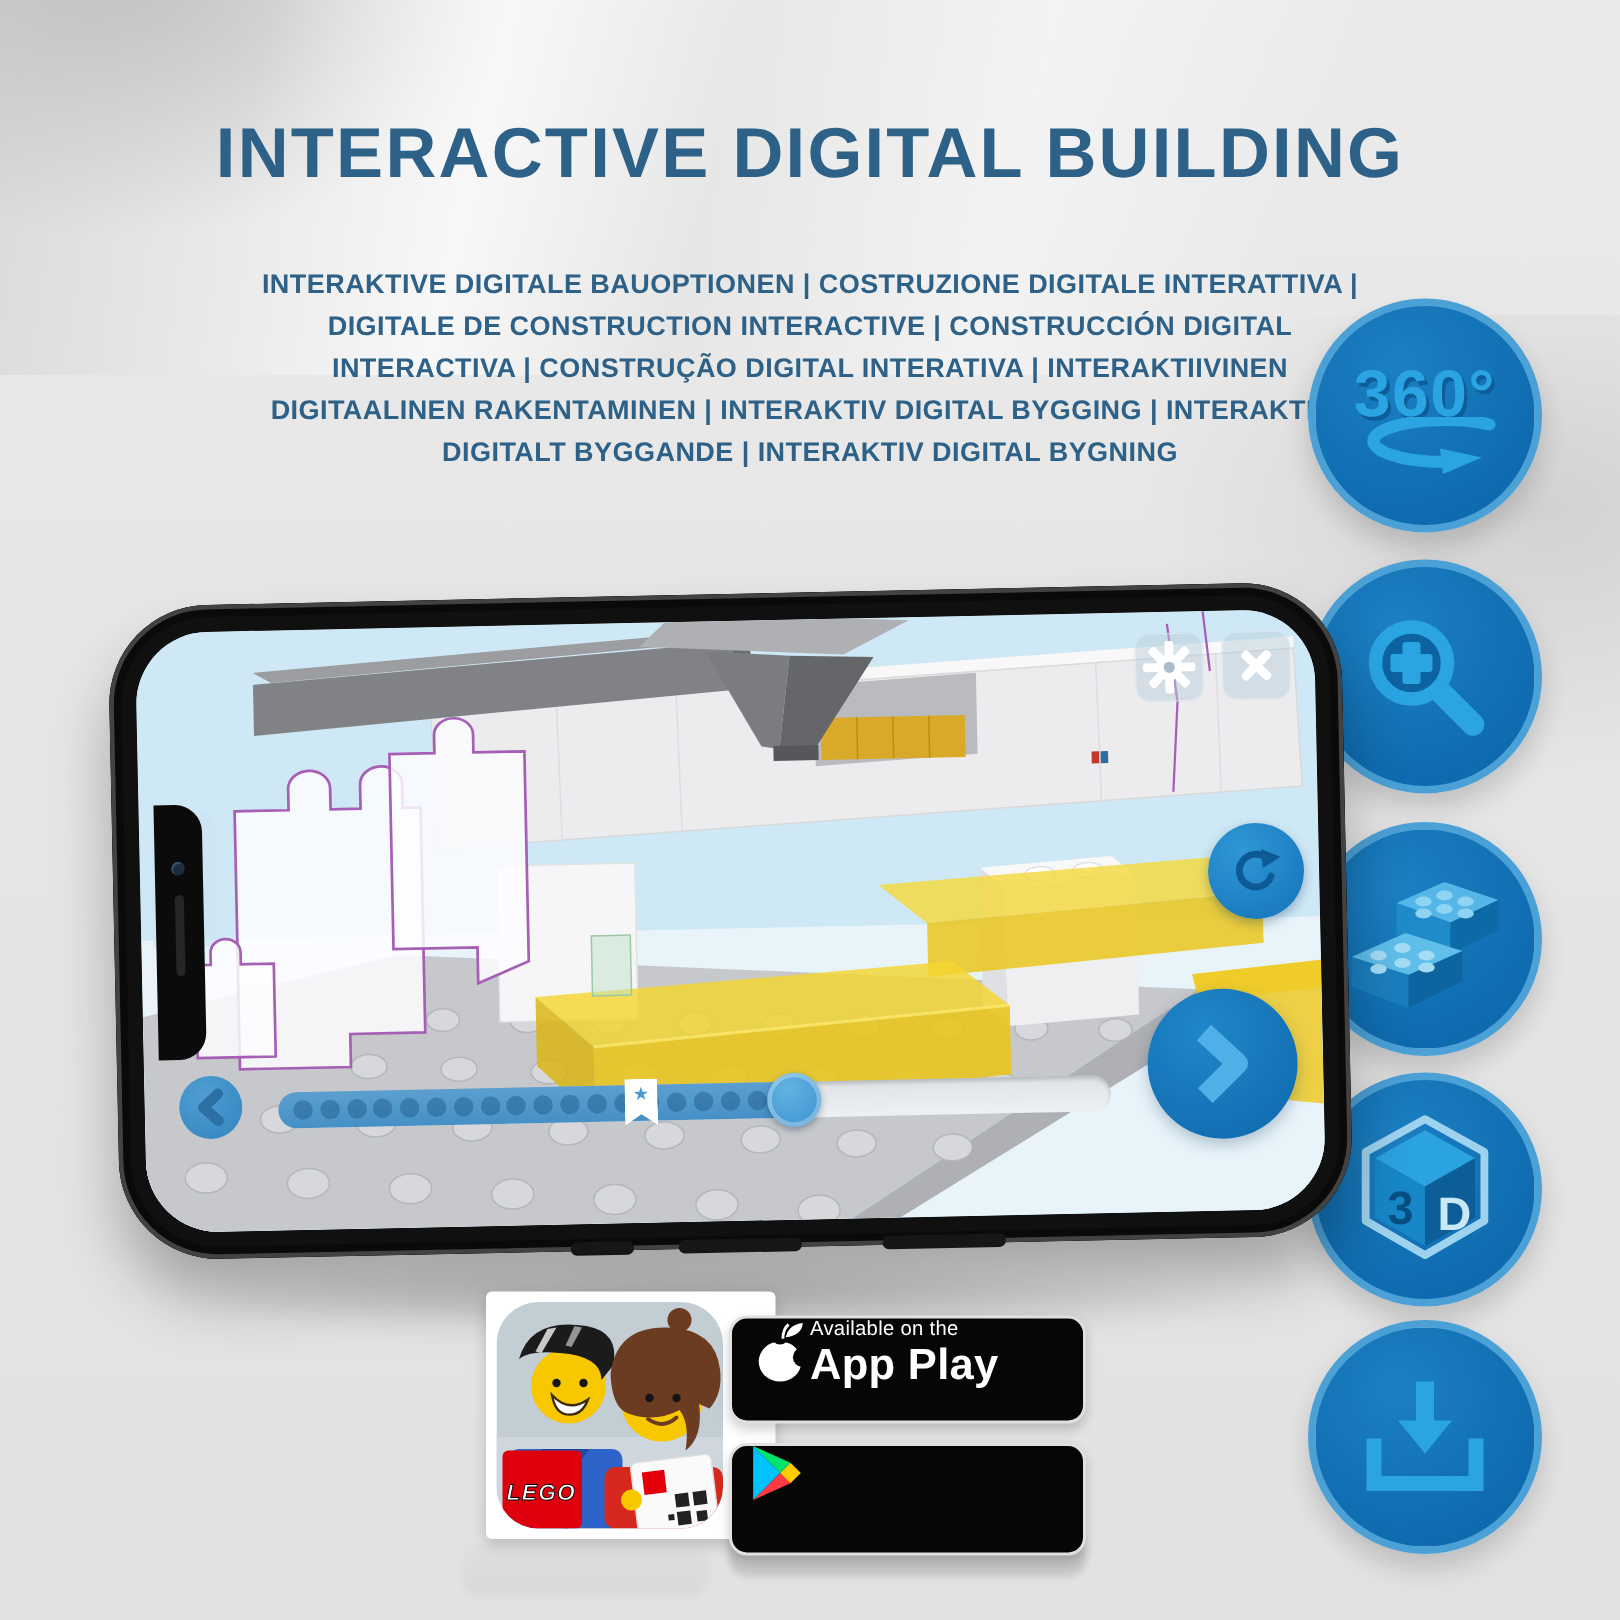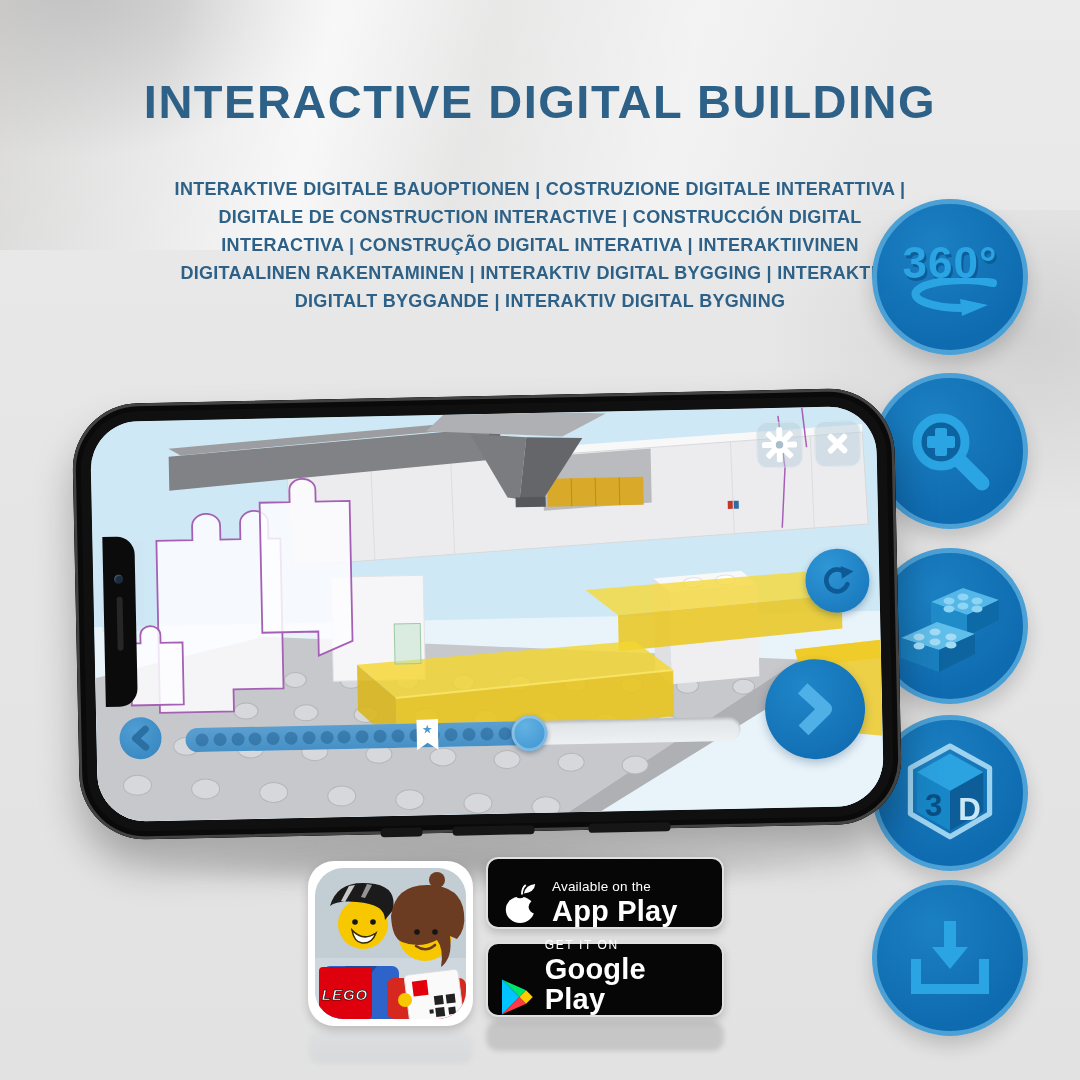--- a/index.html
+++ b/index.html
@@ -73,26 +73,26 @@
   .bookmark span{font-family:"DejaVu Sans",sans-serif;font-size:12px;color:#4a9ad0;line-height:20px;}
   .handle{position:absolute;left:62%;top:50%;transform:translate(-50%,-50%);width:36px;height:36px;
     border-radius:50%;background:radial-gradient(circle at 38% 30%, #63b2e2, #4599d4 75%);
     box-shadow:inset 0 0 0 3px rgba(255,255,255,.3), 0 2px 5px rgba(0,30,60,.35);}
 
   .phone-refl{position:absolute;left:150px;top:840px;width:660px;height:50px;
     background:radial-gradient(ellipse at center, rgba(90,90,95,.30), rgba(120,120,125,.10) 55%, rgba(0,0,0,0) 75%);
     filter:blur(6px);z-index:2;}
 
   
-  .lego-icon{position:absolute;left:308px;top:861px;width:165px;height:165px;border-radius:26px;
-    background:#fff;box-shadow:0 4px 10px rgba(0,0,0,.18);z-index:4;}
+  .lego-icon{position:absolute;left:324px;top:861px;width:165px;height:165px;border-radius:4px;
+    background:#fff;box-shadow:0 4px 10px rgba(0,0,0,.18);z-index:4;padding-left:28px;}
   .lego-icon svg{position:absolute;left:7px;top:7px;border-radius:28px;}
   .badge{position:absolute;left:486px;width:238px;background:#060606;border-radius:12px;
-    border:2px solid #e0e0e0;box-sizing:border-box;display:flex;align-items:flex-end;
-    padding:0 14px;gap:12px;z-index:4;box-shadow:0 4px 8px rgba(0,0,0,.18);}
+    border:2px solid #e0e0e0;box-sizing:border-box;display:flex;align-items:flex-start;
+    padding:0 14px;z-index:4;box-shadow:0 4px 8px rgba(0,0,0,.18);margin-top:20px;}
   .badge-appstore{top:857px;height:72px;}
   .badge-gplay{top:942px;height:75px;}
   .badge-text{display:flex;flex-direction:column;color:#fff;line-height:1.06;}
   .badge-l1{font-size:13.5px;letter-spacing:.2px;}
   .badge-l1-caps{font-size:12px;letter-spacing:1.6px;}
   .badge-l2{font-size:29px;letter-spacing:.2px;font-weight:bold;margin-top:2px;}
 
   .refl{position:absolute;opacity:.14;filter:blur(2.5px);transform:scaleY(-1);border-radius:12px;z-index:1;}
   .refl-icon{left:308px;top:1030px;width:165px;height:34px;background:linear-gradient(#9aa5ad,#c5cdd3);}
   .refl-gplay{left:486px;top:1021px;width:238px;height:30px;background:#222;}
@@ -414,18 +414,14 @@
     </div>
   </div>
 
   <div class="badge badge-gplay">
     <svg width="32" height="36" viewBox="0 0 30 34">
       <polygon points="0,0 17,17 0,34" fill="#00c4ff"></polygon>
       <polygon points="0,0 23.5,10.5 17,17" fill="#00e36d"></polygon>
       <polygon points="0,34 23.5,23.5 17,17" fill="#ff3a44"></polygon>
       <polygon points="23.5,10.5 30,17 23.5,23.5 17,17" fill="#ffcc00"></polygon>
     </svg>
-    <div class="badge-text">
-      <span class="badge-l1-caps">GET IT ON</span>
-      <span class="badge-l2">Google Play</span>
-    </div>
   </div>
 </div>
 
 </body></html>

